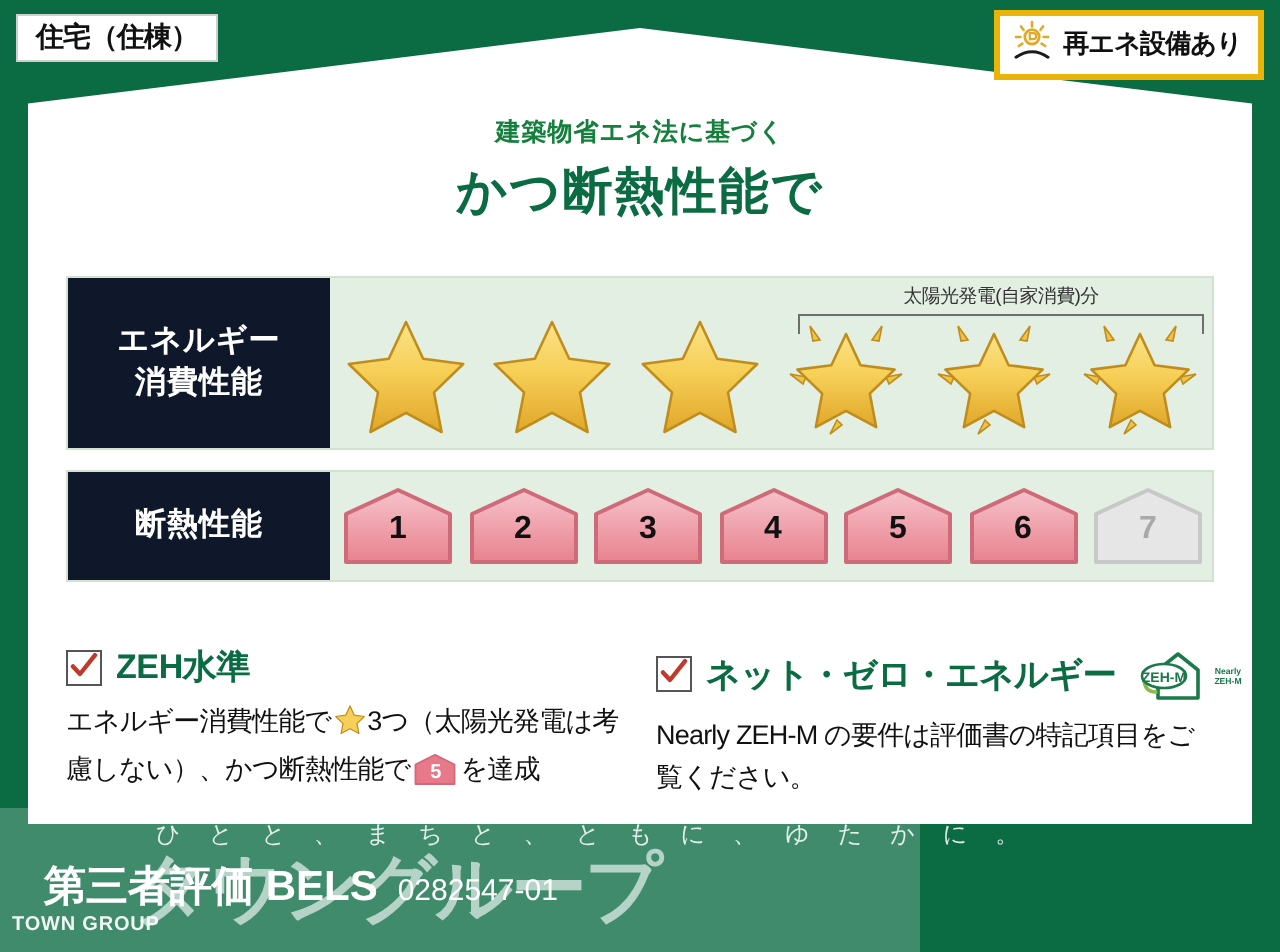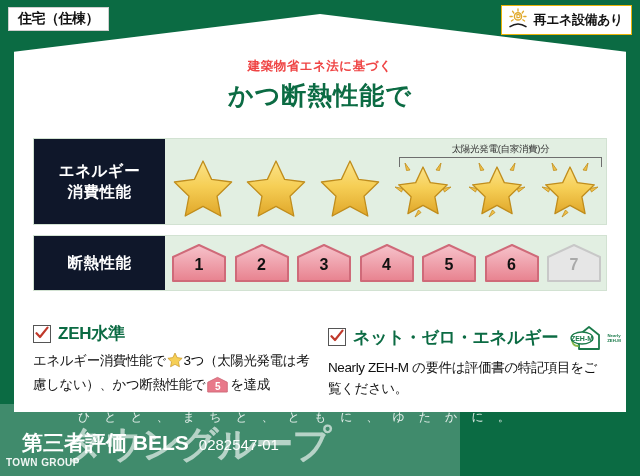--- a/index.html
+++ b/index.html
@@ -49,21 +49,21 @@
     letter-spacing: -0.5px;
     line-height: 1.1;
   }
 
   
   .tag-renew {
     position: absolute;
     right: 8px;
     top: 5px;
     background: #ffffff;
-    border: 1px solid #eab308;
+    border: 3px solid #eab308;
     padding: 2px 8px 2px 5px;
     display: flex;
     align-items: center;
     gap: 5px;
     line-height: 1.1;
   }
   .tag-renew .txt {
     font-size: 13px;
     font-weight: bold;
     color: #111111;
@@ -74,21 +74,21 @@
   .title-wrap {
     position: absolute;
     left: 0;
     right: 0;
     top: 58px;
     text-align: center;
   }
   .title-sub {
     font-size: 12.5px;
     font-weight: bold;
-    color: #ef4444;
+    color: #15803d;
     letter-spacing: 0.5px;
   }
   .title-main {
     margin-top: 4px;
     font-size: 25px;
     font-weight: bold;
     color: #0b6b43;
     letter-spacing: 1px;
   }
 

